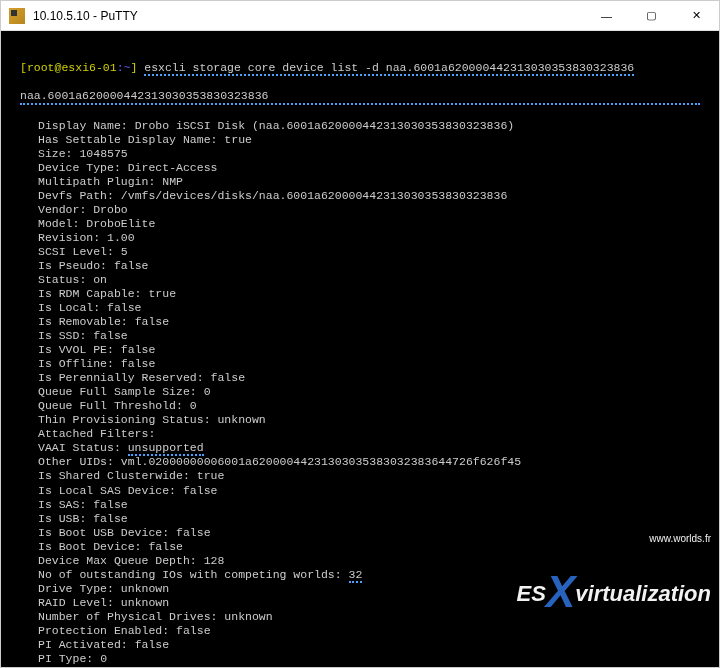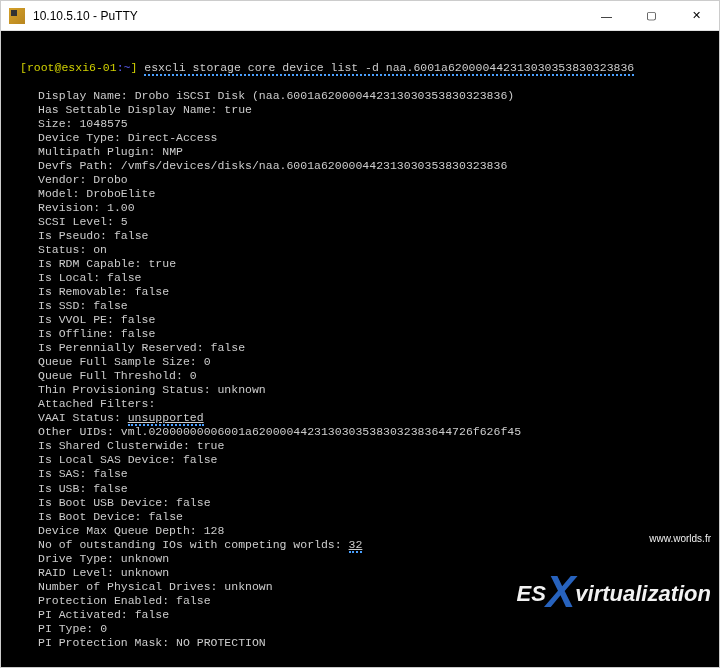--- a/index.html
+++ b/index.html
@@ -74,21 +74,20 @@
       white-space: pre;
     }
     .prompt-yellow { color: #d0d000; }
     .prompt-blue { color: #6060ff; }
     .prompt-white { color: #ccc; }
     .highlight-dash {
       border-bottom: 2px dotted #4aa0ff;
     }
     .highlight-val {
       border-bottom: 2px dotted #4aa0ff;
-      text-decoration: underline;
     }
     .line { display: block; }
     .indent { padding-left: 18px; }
     .watermark {
       position: absolute;
       right: 8px;
       bottom: 40px;
       pointer-events: none;
       opacity: 0.95;
     }
@@ -125,20 +124,21 @@
     <div class="title-text">10.10.5.10 - PuTTY</div>
     <div class="win-controls">
       <div class="win-btn">—</div>
       <div class="win-btn">▢</div>
       <div class="win-btn close">✕</div>
     </div>
   </div>
 
   <div class="terminal">
     <span class="line"><span class="prompt-yellow">[</span><span class="prompt-yellow">root</span><span class="prompt-yellow">@</span><span class="prompt-yellow">esxi6-01</span><span class="prompt-blue">:</span><span class="prompt-blue">~</span><span class="prompt-yellow">] </span><span class="prompt-white highlight-dash">esxcli storage core device list -d naa.6001a6200004423130303538303238​36</span></span>
+<span class="line highlight-dash">naa.6001a62000044231303035383032383​6</span>
 <div id="fields-container"><span class="line indent"><span>Display Name: </span><span>Drobo iSCSI Disk (naa.6001a620000442313030353830323836)</span></span><span class="line indent"><span>Has Settable Display Name: </span><span>true</span></span><span class="line indent"><span>Size: </span><span>1048575</span></span><span class="line indent"><span>Device Type: </span><span>Direct-Access</span></span><span class="line indent"><span>Multipath Plugin: </span><span>NMP</span></span><span class="line indent"><span>Devfs Path: </span><span>/vmfs/devices/disks/naa.6001a620000442313030353830323836</span></span><span class="line indent"><span>Vendor: </span><span>Drobo</span></span><span class="line indent"><span>Model: </span><span>DroboElite</span></span><span class="line indent"><span>Revision: </span><span>1.00</span></span><span class="line indent"><span>SCSI Level: </span><span>5</span></span><span class="line indent"><span>Is Pseudo: </span><span>false</span></span><span class="line indent"><span>Status: </span><span>on</span></span><span class="line indent"><span>Is RDM Capable: </span><span>true</span></span><span class="line indent"><span>Is Local: </span><span>false</span></span><span class="line indent"><span>Is Removable: </span><span>false</span></span><span class="line indent"><span>Is SSD: </span><span>false</span></span><span class="line indent"><span>Is VVOL PE: </span><span>false</span></span><span class="line indent"><span>Is Offline: </span><span>false</span></span><span class="line indent"><span>Is Perennially Reserved: </span><span>false</span></span><span class="line indent"><span>Queue Full Sample Size: </span><span>0</span></span><span class="line indent"><span>Queue Full Threshold: </span><span>0</span></span><span class="line indent"><span>Thin Provisioning Status: </span><span>unknown</span></span><span class="line indent"><span>Attached Filters: </span><span></span></span><span class="line indent"><span>VAAI Status: </span><span class="highlight-val">unsupported</span></span><span class="line indent"><span>Other UIDs: </span><span>vml.02000000006001a620000442313030353830323836​44726f626f45</span></span><span class="line indent"><span>Is Shared Clusterwide: </span><span>true</span></span><span class="line indent"><span>Is Local SAS Device: </span><span>false</span></span><span class="line indent"><span>Is SAS: </span><span>false</span></span><span class="line indent"><span>Is USB: </span><span>false</span></span><span class="line indent"><span>Is Boot USB Device: </span><span>false</span></span><span class="line indent"><span>Is Boot Device: </span><span>false</span></span><span class="line indent"><span>Device Max Queue Depth: </span><span>128</span></span><span class="line indent"><span>No of outstanding IOs with competing worlds: </span><span class="highlight-val">32</span></span><span class="line indent"><span>Drive Type: </span><span>unknown</span></span><span class="line indent"><span>RAID Level: </span><span>unknown</span></span><span class="line indent"><span>Number of Physical Drives: </span><span>unknown</span></span><span class="line indent"><span>Protection Enabled: </span><span>false</span></span><span class="line indent"><span>PI Activated: </span><span>false</span></span><span class="line indent"><span>PI Type: </span><span>0</span></span><span class="line indent"><span>PI Protection Mask: </span><span>NO PROTECTION</span></span></div>
 
 
     <div class="watermark">
       <span class="watermark-sub">www.worlds.fr</span>
       <span class="watermark-text"><span>ES</span><span class="watermark-x">X</span><span>virtualization</span></span>
     </div>
   </div>
 </div>
 

